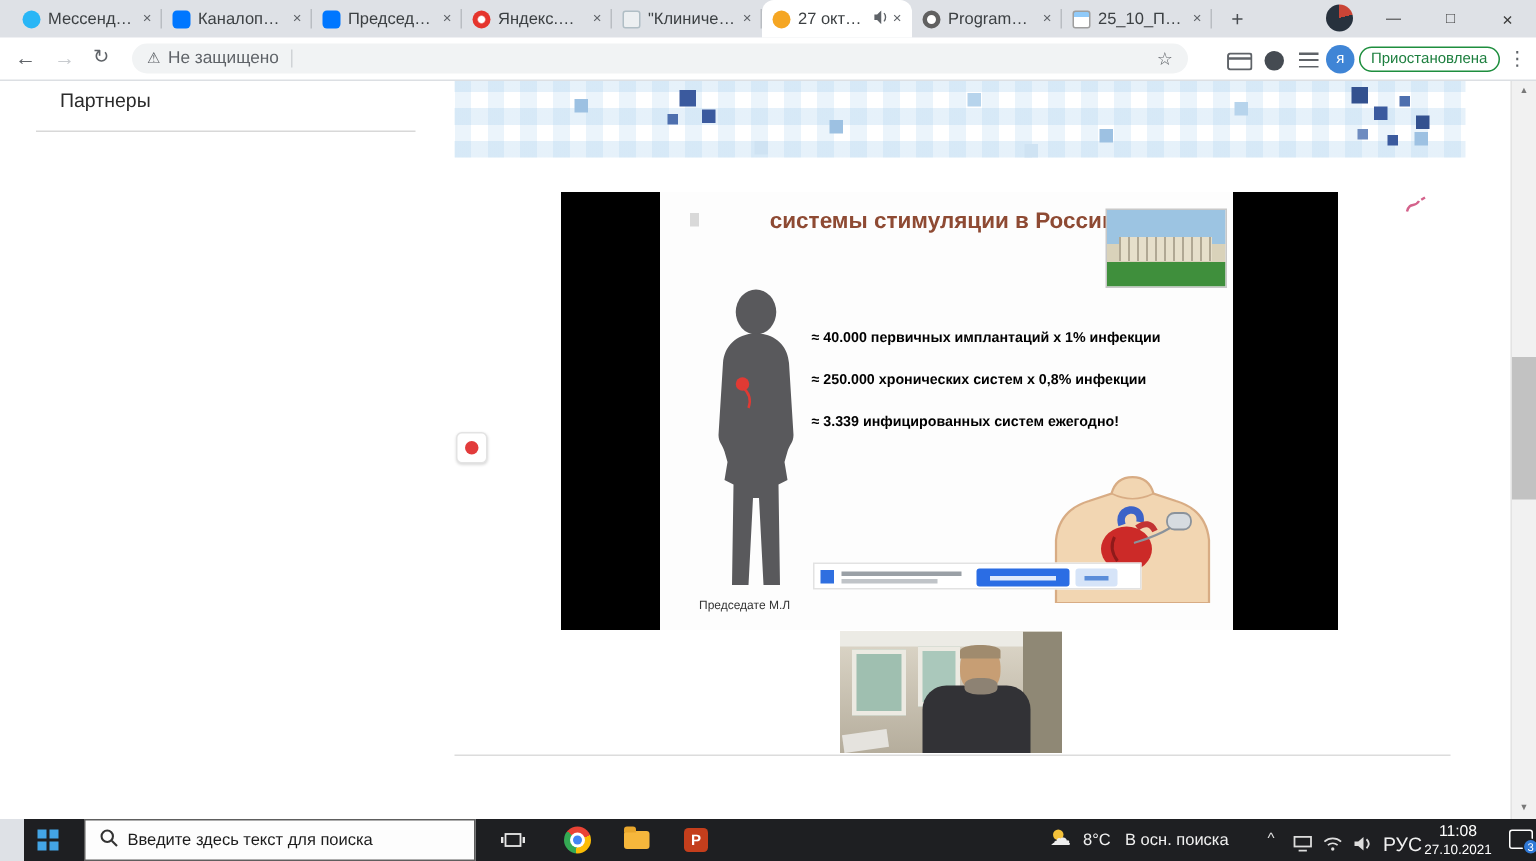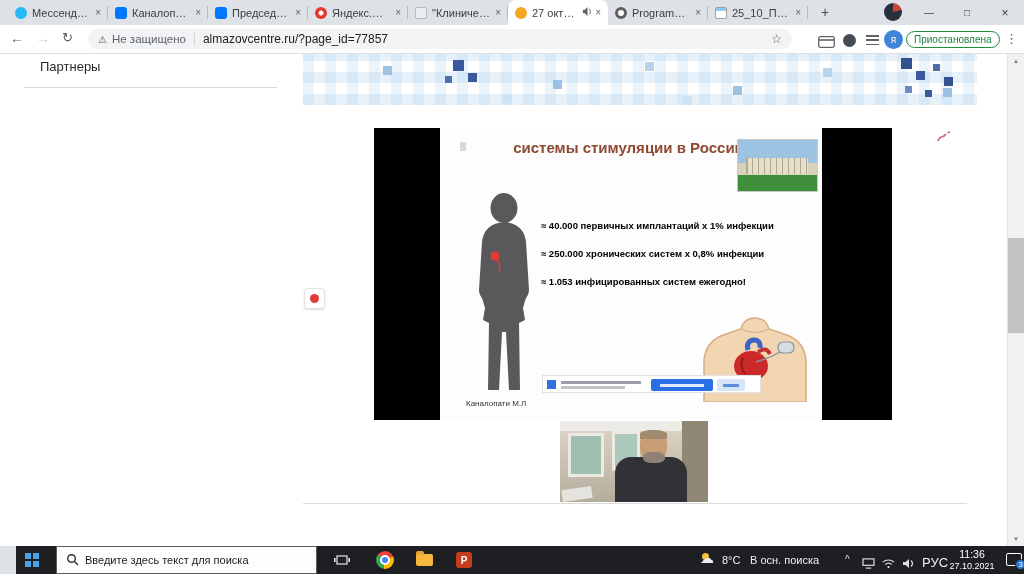--- a/index.html
+++ b/index.html
@@ -131,21 +131,20 @@
   </div>
 
   <div class="abs" id="toolbar">
     <span class="navic" style="left:10px;top:5px">←</span>
     <span class="navic" style="left:36px;top:5px;color:#c8cbcf">→</span>
     <span class="navic" style="left:62px;top:5px;font-size:13px">↻</span>
     <div id="addrpill">
       <span style="font-size:10px;color:#5f6368;margin-right:5px">⚠</span>
       <span style="font-size:11.5px;color:#5f6368">Не защищено</span>
       <span style="width:1px;height:12px;background:#d0d3d6;margin:0 8px"></span>
-      <span style="color:#202124">almazovcentre.ru/?page_id=77857</span>
       <span style="flex:1"></span>
       <span style="font-size:12px;color:#5f6368">☆</span>
     </div>
     <span class="abs" style="left:818px;top:9px"><svg width="17" height="12" viewBox="0 0 17 12">
           <rect x="0.7" y="0.7" width="15.6" height="10.6" rx="1.5" fill="none" stroke="#5f6368" stroke-width="1.3"></rect>
           <line x1="1" y1="4" x2="16" y2="4" stroke="#5f6368" stroke-width="1.6"></line>
         </svg></span>
     <span class="abs" style="left:843px;top:9px;width:13px;height:13px;border-radius:50%;background:#454b52"></span>
     <span class="lines-icon"></span>
     <div class="avatar">я</div>
@@ -178,21 +177,21 @@
           <svg width="84" height="206" viewBox="0 0 84 206">
             <ellipse cx="40" cy="16" rx="13.5" ry="15" fill="#59595c"></ellipse>
             <path d="M40 30 C26 31 19 39 18 50 L15 98 C15 103 18 105 19 109 L21 116 L19 128 L25 131 L24 198 L35 198 L38 140 L42 140 L45 198 L56 198 L55 131 L61 128 L59 116 L61 109 C62 105 65 103 65 98 L62 50 C61 39 54 31 40 30 Z" fill="#59595c"></path>
             <circle cx="31" cy="64" r="4.5" fill="#e03a34"></circle>
             <path d="M31 66 q7 6 4 14" stroke="#e03a34" stroke-width="1.6" fill="none"></path>
           </svg>
         </div>
         <div style="position:absolute;left:101px;top:84px">
           <div class="bullet">≈ 40.000 первичных имплантаций х 1% инфекции</div>
           <div class="bullet">≈ 250.000 хронических систем х 0,8% инфекции</div>
-          <div class="bullet">≈ 1.053 инфицированных систем ежегодно!</div>
+          <div class="bullet">≈ 3.339 инфицированных систем ежегодно!</div>
         </div>
         <div style="position:absolute;left:256px;top:186px">
           <svg width="118" height="88" viewBox="0 0 118 88">
             <path d="M8 88 L8 46 Q10 26 30 20 L45 15 Q48 4 59 4 Q70 4 73 15 L88 20 Q108 26 110 46 L110 88 Z" fill="#f2d6b2" stroke="#d8ac84" stroke-width="1.5"></path>
             <path d="M45 15 Q59 22 73 15" fill="none" stroke="#d8ac84" stroke-width="1"></path>
             <path d="M52 36 C48 24 66 22 64 34" stroke="#3c63c8" stroke-width="5" fill="none"></path>
             <ellipse cx="55" cy="52" rx="17" ry="15" fill="#cc2a28"></ellipse>
             <path d="M47 44 q-4 8 2 16" stroke="#8f1a1a" stroke-width="2" fill="none"></path>
             <path d="M62 38 q8 -6 12 2" stroke="#c23333" stroke-width="4" fill="none"></path>
             <rect x="82" y="28" rx="5" ry="5" width="16" height="11" fill="#d6dbe0" stroke="#8a929b" stroke-width="1.2"></rect>
@@ -203,21 +202,21 @@
           <div style="position:absolute;left:4px;top:4px;width:9px;height:9px;background:#2f6fe0"></div>
           <div style="position:absolute;left:18px;top:5px;width:80px;height:2.5px;background:#9aa0a6"></div>
           <div style="position:absolute;left:18px;top:10px;width:64px;height:2.5px;background:#c0c4c8"></div>
           <div style="position:absolute;left:108px;top:3px;width:62px;height:12px;background:#2b6de4;border-radius:2px">
             <div style="position:absolute;left:9px;top:4.5px;width:44px;height:3px;background:rgba(255,255,255,.85)"></div>
           </div>
           <div style="position:absolute;left:174px;top:3px;width:28px;height:12px;background:#d6e4f8;border-radius:2px">
             <div style="position:absolute;left:6px;top:4.5px;width:16px;height:3px;background:#5b8dd9"></div>
           </div>
         </div>
-        <div style="position:absolute;left:26px;top:271px;font-size:8px;color:#333">Каналопати М.Л</div>
+        <div style="position:absolute;left:26px;top:271px;font-size:8px;color:#333">Председате М.Л</div>
       </div>
     </div>
 
     <div id="redctl">
         <div class="dot"></div>
       </div>
 
     <span class="abs" style="left:936px;top:76px">
       <svg width="16" height="14" viewBox="0 0 16 14">
           <path d="M2 11 C4 4 7 9 10 4 M11.5 3.2 l2.5 -1.6" stroke="#d4628b" stroke-width="1.6" fill="none"></path>
@@ -292,20 +291,20 @@
         </svg>
     </span>
     <span class="abs" style="left:886px;top:9px">
       <svg width="13" height="11" viewBox="0 0 13 11">
           <path d="M1 4h2.5L7 1v9L3.5 7H1z" fill="#ddd"></path>
           <path d="M9 2.5c2 2 2 4 0 6" stroke="#ddd" fill="none" stroke-width="1.2"></path>
         </svg>
     </span>
     <span class="abs" style="left:906px;top:9px;font-size:13px;color:#f0f0f0">РУС</span>
     <div class="clock">
-      <div>11:36</div>
+      <div>11:08</div>
       <div class="d">27.10.2021</div>
     </div>
     <div class="ac-icon"></div>
     <div class="ac-badge">3</div>
   </div>
 
 </div>
 
 </body></html>

